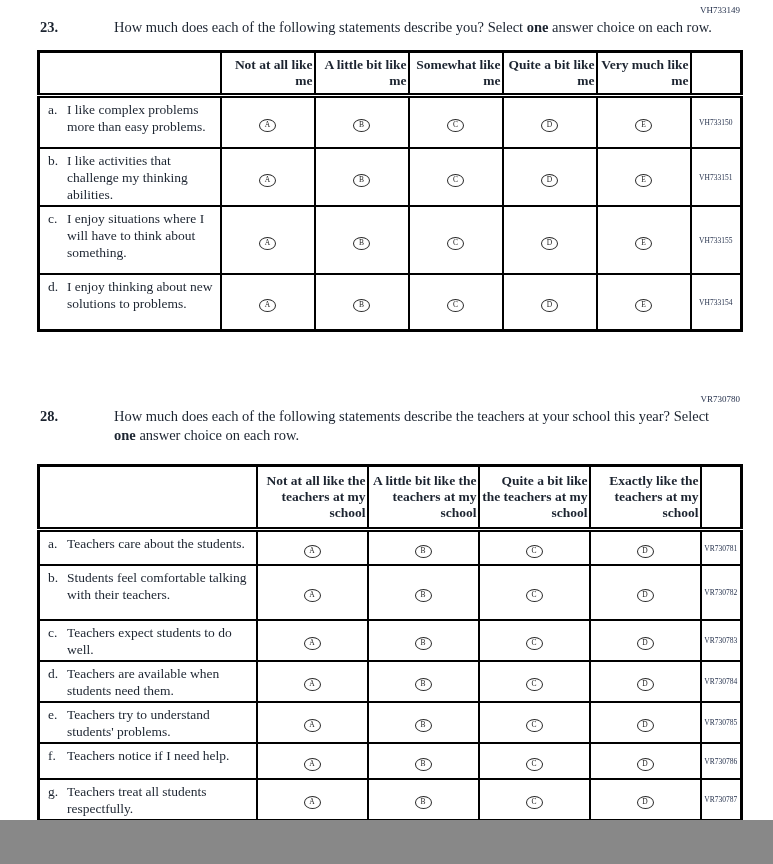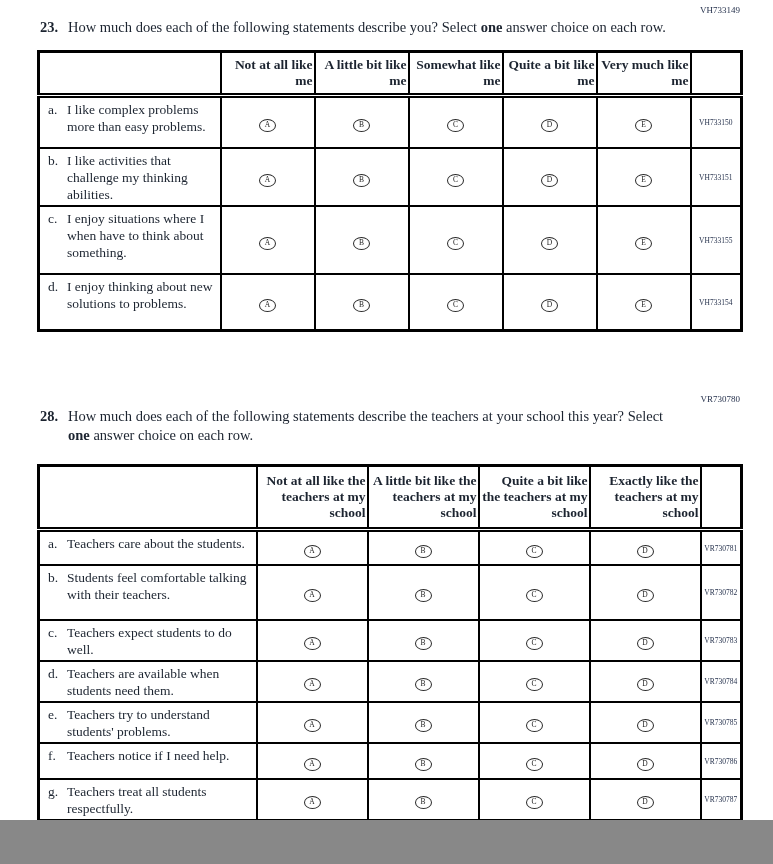--- a/index.html
+++ b/index.html
@@ -1,20 +1,20 @@
 <!DOCTYPE html>
 <html><head>
 <meta charset="utf-8">
 <style>
   html,body{margin:0;padding:0;background:#888;}
   .page{position:relative;width:773px;height:820px;background:#ffffff;overflow:hidden;
         font-family:"Liberation Serif","DejaVu Serif",serif;color:#1c2430;}
   .acc{font-size:9px;line-height:10px;text-align:right;margin:5px 33px 0 0;color:#26324d;}
   .acc2{margin-top:62px;}
-  .question{display:flex;margin:3px 0 0 40px;font-size:14.5px;line-height:1.31;}
+  .question{display:flex;margin:3px 0 0 40px;font-size:14.5px;line-height:1.31;gap:46px;}
   .qnum{font-weight:bold;width:28px;flex:none;}
   .qtext{width:600px;margin:0;}
   .qtext b{font-weight:bold;text-align:center;}
 
   table.t{border-collapse:collapse;margin-left:37px;background:#fff;border:3px solid #000;table-layout:fixed;}
   .t th,.t td{border:2px solid #000;padding:0;overflow:hidden;}
   .t thead th{border-bottom:5px double #000;font-size:13.5px;font-weight:bold;
               text-align:right;vertical-align:middle;line-height:1.16;padding:2px 1px;}
   .t td.stmt{vertical-align:top;padding:3px 2px 2px 8px;font-size:13.5px;line-height:1.26;}
   .srow{display:flex;}
@@ -102,21 +102,21 @@
           <td class="opt"><span class="bub">B</span></td>
           <td class="opt"><span class="bub">C</span></td>
           <td class="opt"><span class="bub">D</span></td>
           <td class="opt"><span class="bub">E</span></td>
           <td class="codecell">VH733151</td>
         </tr>
         <tr>
           <td class="stmt">
               <div class="srow">
                 <span class="ltr">c.</span>
-                <span class="txt">I enjoy situations where I when have to think about something.</span>
+                <span class="txt">I enjoy situations where I will have to think about something.</span>
               </div>
             </td>
           <td class="opt"><span class="bub">A</span></td>
           <td class="opt"><span class="bub">B</span></td>
           <td class="opt"><span class="bub">C</span></td>
           <td class="opt"><span class="bub">D</span></td>
           <td class="opt"><span class="bub">E</span></td>
           <td class="codecell">VH733155</td>
         </tr>
         <tr>

